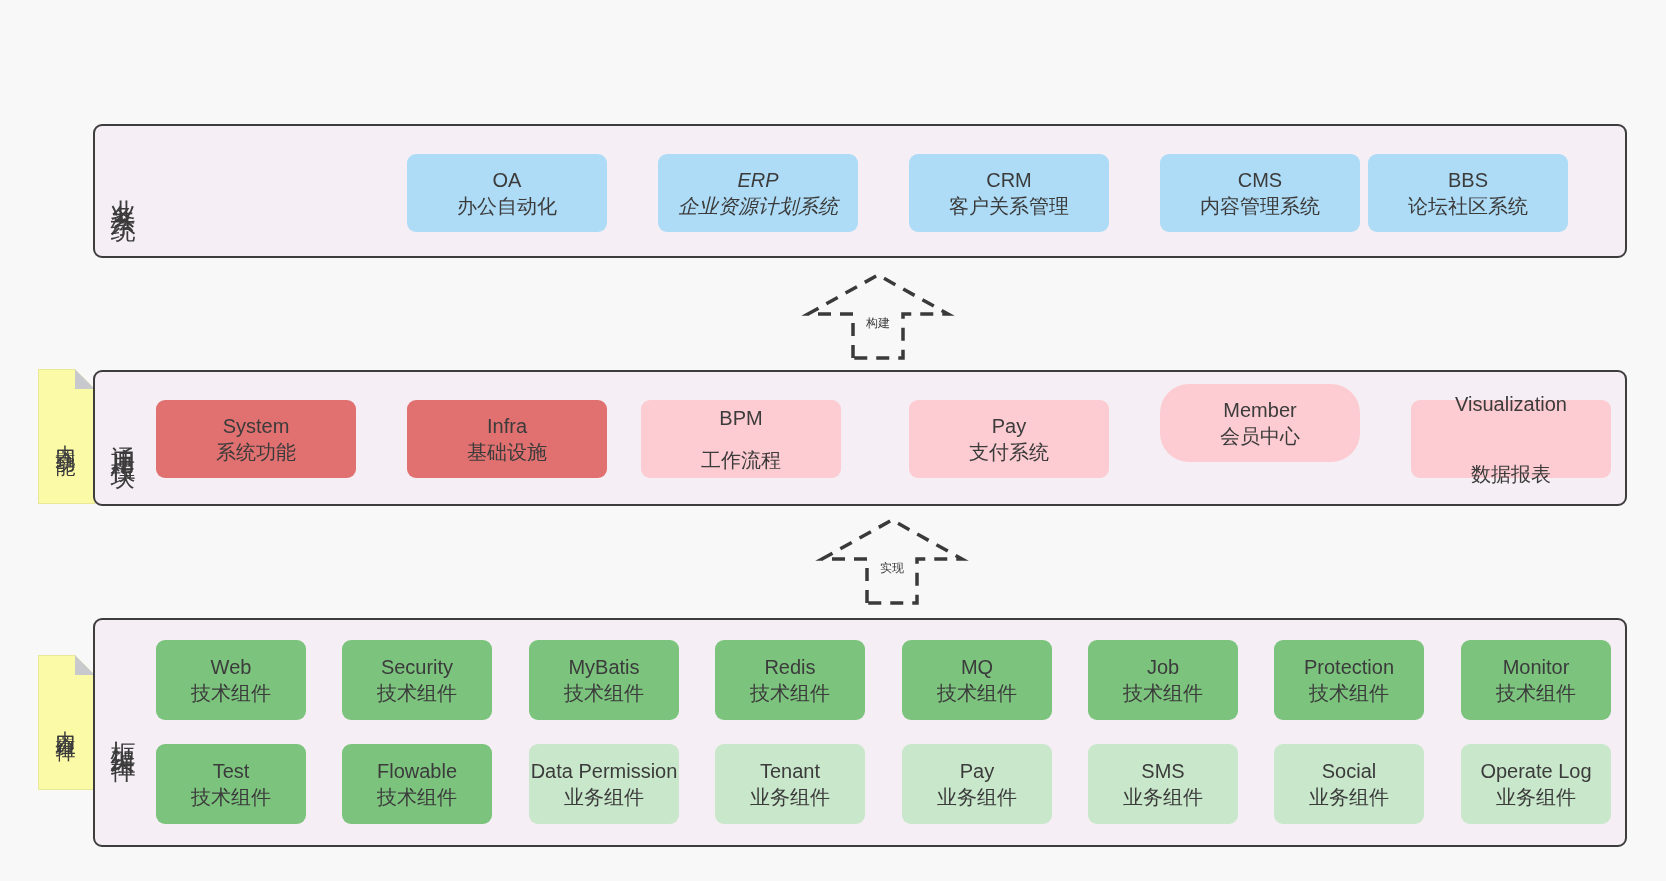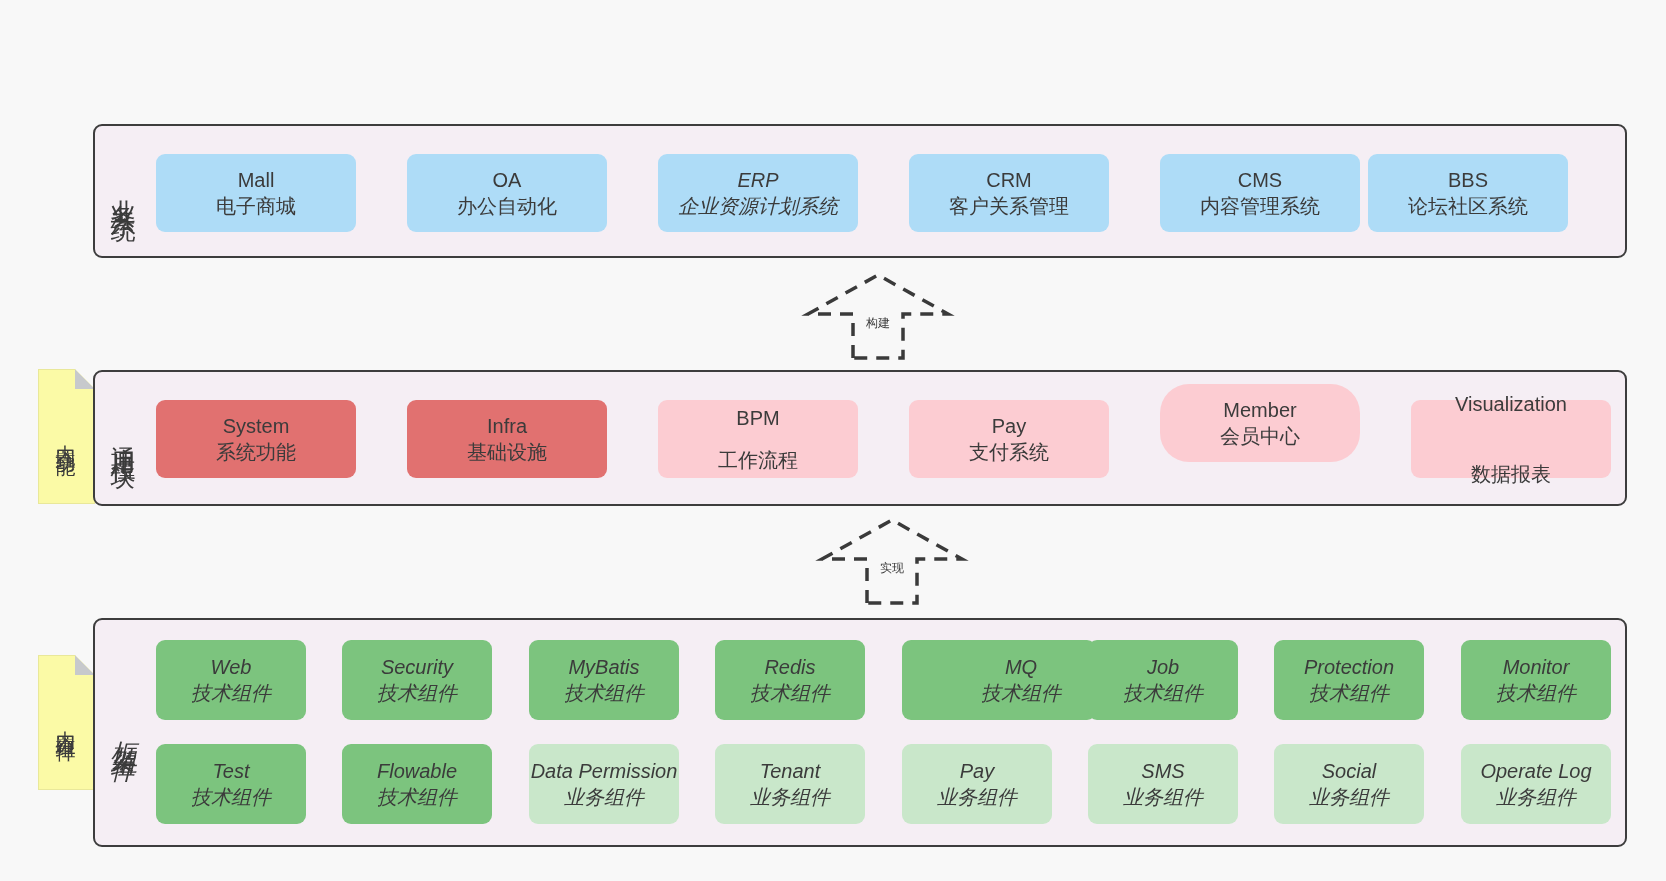--- a/index.html
+++ b/index.html
@@ -96,24 +96,20 @@
     white-space: nowrap;
   }
 </style>
 </head>
 <body>
 
 <div class="canvas">
 
   <div class="container" style="top:124px; height:130px;">
     <div class="vlabel">业务系统</div>
-    <div class="box blue w200" style="left:61px; top:28px;">
-      <span>Mall</span>
-      <span>电子商城</span>
-    </div>
     <div class="box blue w200" style="left:312px; top:28px;">
       <span>OA</span>
       <span>办公自动化</span>
     </div>
     <div class="box blue w200" style="left:563px; top:28px;font-style:italic;">
       <span>ERP</span>
       <span>企业资源计划系统</span>
     </div>
     <div class="box blue w200" style="left:814px; top:28px;">
       <span>CRM</span>
@@ -143,21 +139,21 @@
   <div class="container" style="top:370px; height:132px;">
     <div class="vlabel">通用模块</div>
     <div class="box red w200" style="left:61px; top:28px;">
       <span>System</span>
       <span>系统功能</span>
     </div>
     <div class="box red w200" style="left:312px; top:28px;">
       <span>Infra</span>
       <span>基础设施</span>
     </div>
-    <div class="box pink w200" style="left:563px; top:28px;gap:16px;">
+    <div class="box pink w200" style="left:546px; top:28px;gap:16px;">
       <span>BPM</span>
       <span>工作流程</span>
     </div>
     <div class="box pink w200" style="left:814px; top:28px;">
       <span>Pay</span>
       <span>支付系统</span>
     </div>
     <div class="box pink w200" style="left:1065px; top:12px;border-radius:29px;">
       <span>Member</span>
       <span>会员中心</span>
@@ -172,40 +168,40 @@
     <svg viewBox="0 0 160 100">
       <path d="M55 92 L55 48 L10 48 L80 9 L150 48 L105 48 L105 92 Z"></path>
     </svg>
     <span class="arrow-label">实现</span>
   </div>
 
   <div class="note" style="top:655px;">
     <div class="note-fold"></div>
     <div class="note-label">内置组件</div>
   </div>
-  <div class="container" style="top:618px; height:225px;font-style:italic;">
+  <div class="container" style="top:618px; height:225px;">
     <div class="vlabel">框架组件</div>
 
     <div class="box green w150" style="left:61px; top:20px;">
       <span>Web</span>
       <span>技术组件</span>
     </div>
     <div class="box green w150" style="left:247px; top:20px;">
       <span>Security</span>
       <span>技术组件</span>
     </div>
     <div class="box green w150" style="left:434px; top:20px;">
       <span>MyBatis</span>
       <span>技术组件</span>
     </div>
     <div class="box green w150" style="left:620px; top:20px;">
       <span>Redis</span>
       <span>技术组件</span>
     </div>
-    <div class="box green w150" style="left:807px; top:20px;padding-left:44px;">
+    <div class="box green w150" style="left:807px; top:20px;">
       <span>MQ</span>
       <span>技术组件</span>
     </div>
     <div class="box green w150" style="left:993px; top:20px;">
       <span>Job</span>
       <span>技术组件</span>
     </div>
     <div class="box green w150" style="left:1179px; top:20px;">
       <span>Protection</span>
       <span>技术组件</span>

